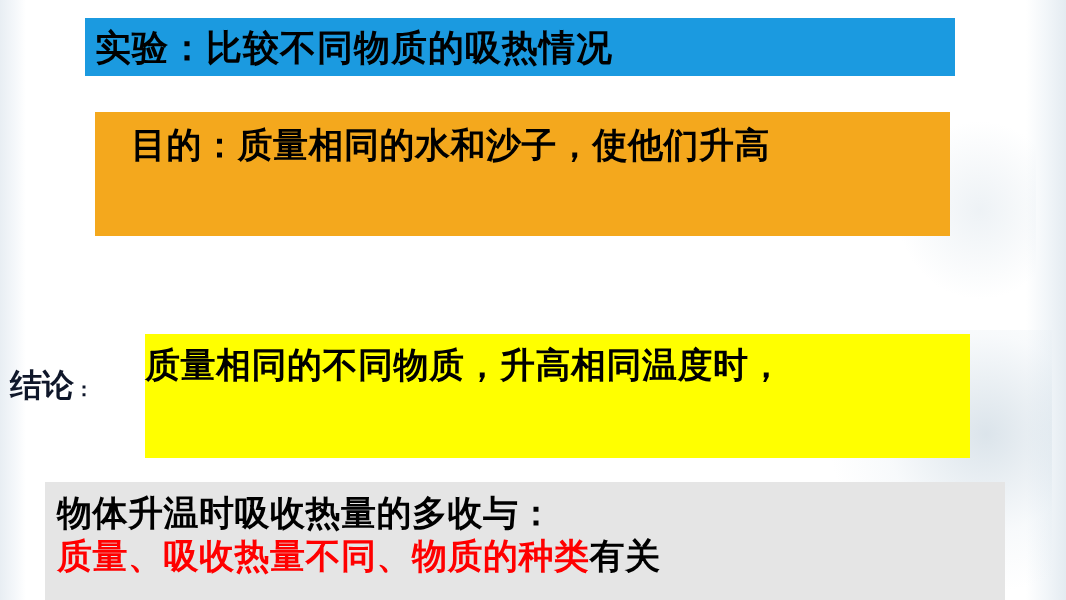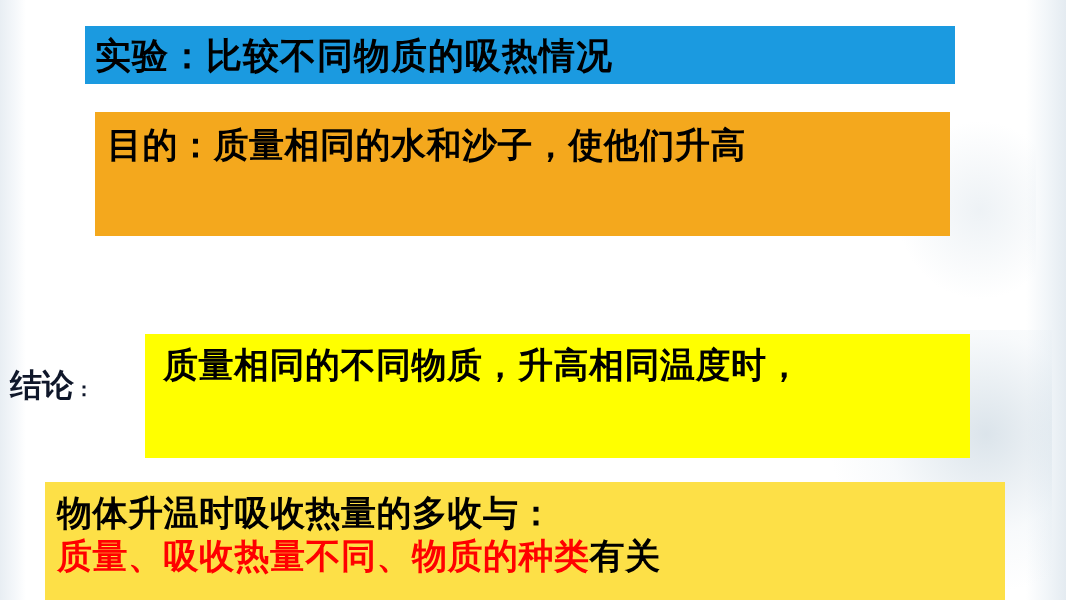--- a/index.html
+++ b/index.html
@@ -56,41 +56,41 @@
     position: absolute;
     box-sizing: border-box;
     line-height: 1.22;
     color: #000000;
     font-weight: bold;
   }
 
   
   #title-band {
     left: 85px;
-    top: 26px;
+    top: 18px;
     width: 870px;
     height: 58px;
     background: #1b9ae0;
     font-size: 36px;
     padding: 8px 0 8px 10px;
     letter-spacing: 1px;
   }
 
   
   #purpose-band {
     left: 95px;
     top: 112px;
     width: 855px;
     height: 124px;
     background: #f4a81d;
     font-size: 35px;
     padding: 12px 10px 0 12px;
     letter-spacing: 0.5px;
   }
-  #purpose-band .ln { display: block; }
+  #purpose-band .ln { display: block; margin-left: 24px; }
 
   
   #conclusion-label {
     left: 10px;
     top: 366px;
     width: 140px;
     font-size: 32px;
     color: #0f172a;
   }
   #conclusion-label .small-colon {
@@ -98,32 +98,32 @@
   }
 
   
   #conclusion-band {
     left: 145px;
     top: 334px;
     width: 825px;
     height: 124px;
     background: #ffff00;
     font-size: 35px;
-    padding: 10px 8px 0 18px;
+    padding: 10px 8px 0 0;
     letter-spacing: 0.5px;
   }
   #conclusion-band .ln { display: block; }
 
   
   #factors-band {
     left: 45px;
     top: 482px;
     width: 960px;
     height: 118px;
-    background: #fde047;
+    background: #e5e5e5;
     font-size: 35px;
     padding: 10px 8px 0 12px;
     letter-spacing: 0.5px;
   }
   #factors-band .ln { display: block; }
   #factors-band .hl { color: #ff0000; }
 </style>
 </head>
 <body>
 

